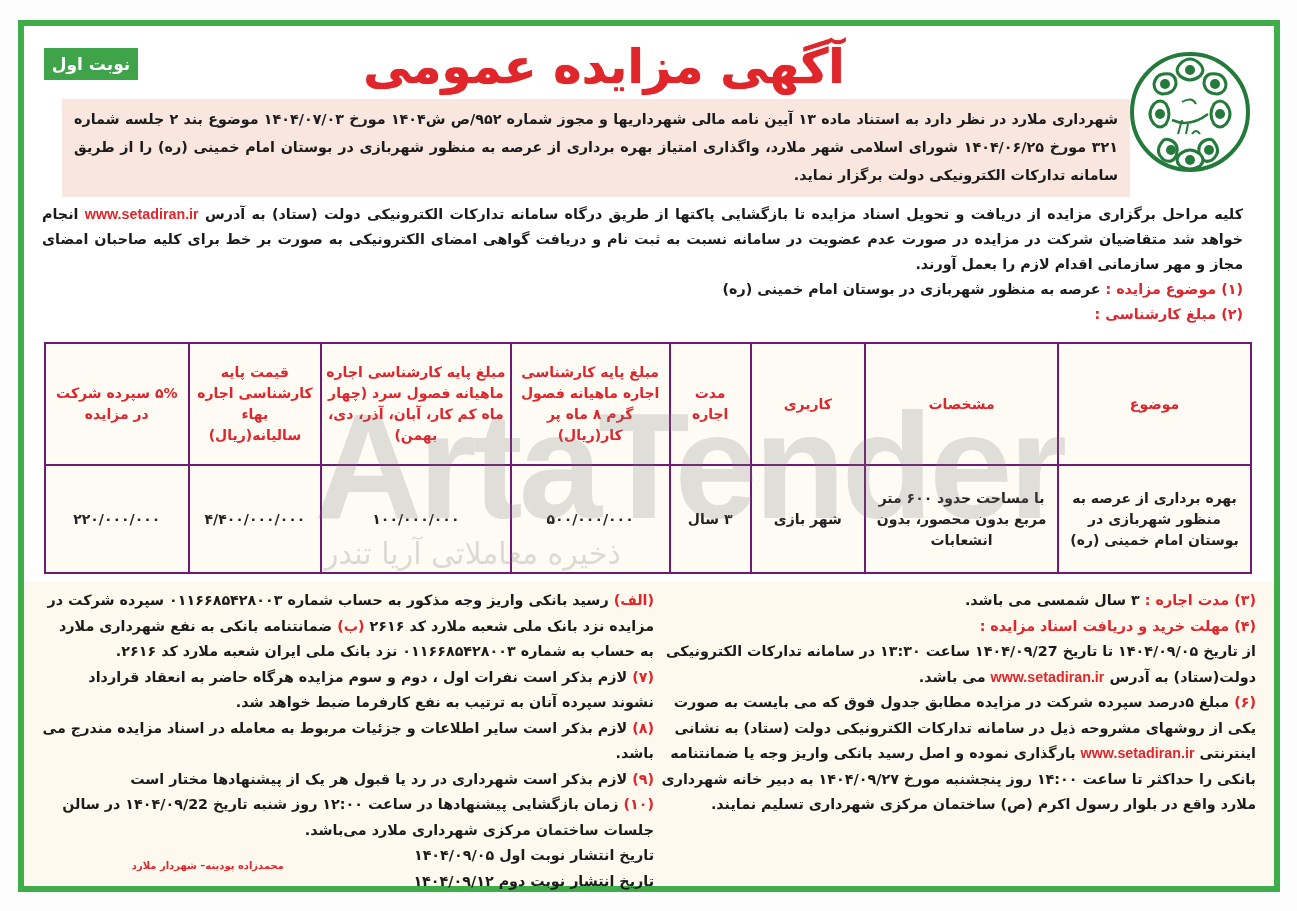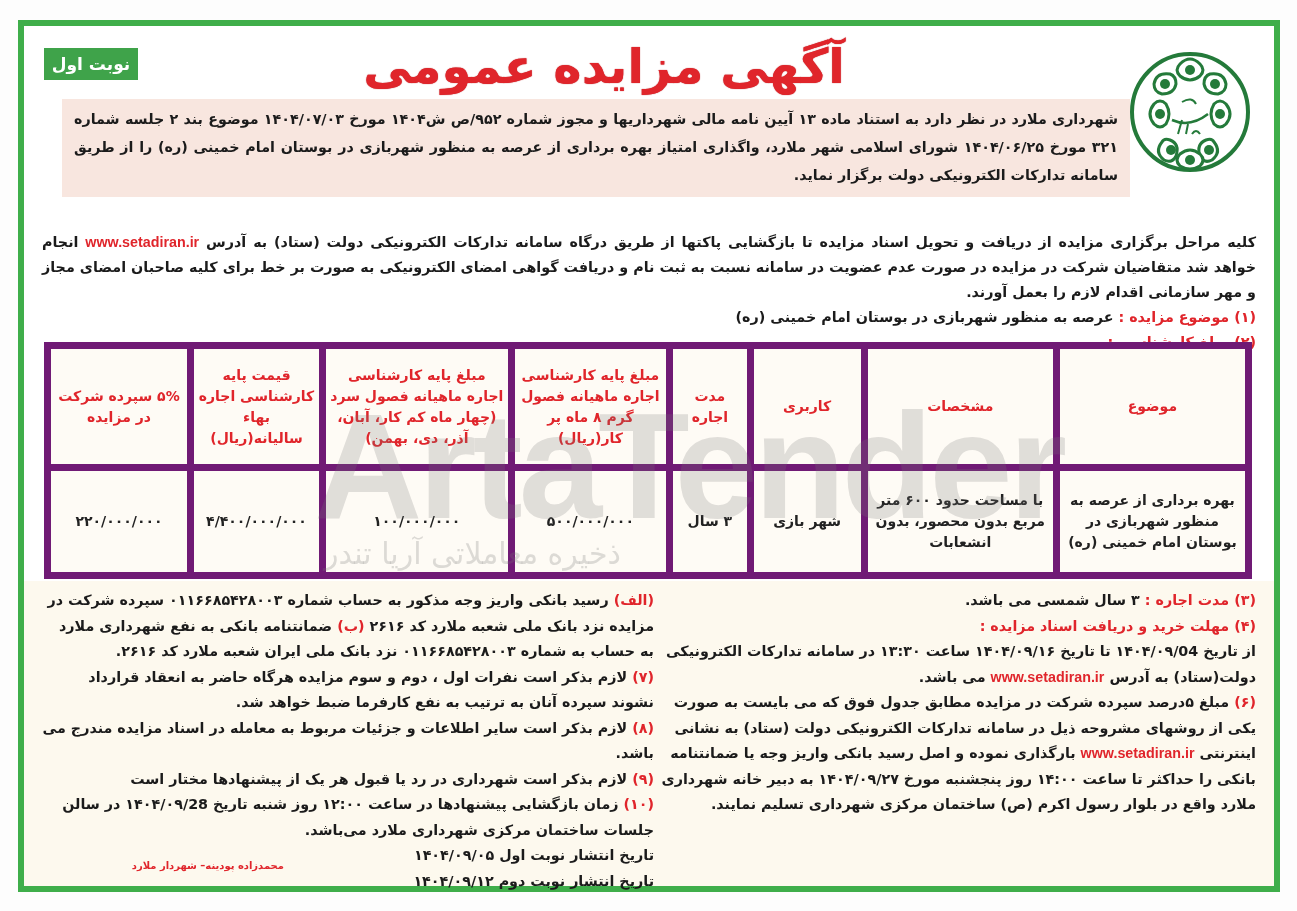--- a/index.html
+++ b/index.html
@@ -33,36 +33,35 @@
       text-shadow: 0 0 1px #b3161b;
     }
 
     .intro {
       position: absolute; left: 26px; top: 73px; width: 1068px; height: 98px;
       background: #f8e6df; direction: rtl; padding: 6px 12px;
       font-size: 14.3px; font-weight: bold; line-height: 28px; text-align: justify; margin-left: 12px;
     }
 
     .para {
-      position: absolute; left: 18px; right: 18px; top: 176px;
+      position: absolute; left: 18px; right: 31px; top: 176px;
       direction: rtl; font-size: 14.3px; font-weight: bold; line-height: 25px;
       text-align: justify;
-      margin-top: 28px;
     }
     .para .line { display: block; }
     .red { color: #e0252b; }
     .url { color: #e0252b; font-family: "Liberation Sans", sans-serif; font-weight: bold; direction: ltr; unicode-bidi: embed; }
 
     .table {
       position: absolute; left: 20px; top: 316px; width: 1208px; height: 232px;
       border: 2px solid #e0353a; border-collapse: collapse; direction: rtl;
       background: #fefbf5;
     }
     .table td, .table th {
-      border: 7px solid #701a75; text-align: center; vertical-align: middle;
+      border: 2px solid #701a75; text-align: center; vertical-align: middle;
       font-size: 14px; font-weight: bold; line-height: 21px; padding: 2px 4px; margin-left: 36px;
     }
     .table th { color: #e0252b; height: 122px; }
     .table td { height: 108px; color: #222; }
 
     .watermark {
       position: absolute; left: 290px; top: 360px; width: 700px; height: 160px;
       color: rgba(120,120,120,0.22); font-family: "Liberation Sans", sans-serif;
       font-size: 150px; font-weight: bold; letter-spacing: -4px; pointer-events: none;
       line-height: 160px;
@@ -167,21 +166,21 @@
   <div class="watermark">ArtaTender</div>
   <div class="watermark2">ذخیره معاملاتی آریا تندر</div>
 
   <div class="col-right">
     <span class="item">
       <span class="red">(۳) مدت اجاره :</span>
       <span>۳ سال شمسی می باشد.</span>
     </span>
     <span class="item">
       <span class="red">(۴) مهلت خرید و دریافت اسناد مزایده :</span><br>
-      <span>از تاریخ ۱۴۰۴/۰۹/04 تا تاریخ ۱۴۰۴/۰۹/۱۶ ساعت ۱۳:۳۰ در سامانه تدارکات الکترونیکی دولت(ستاد) به آدرس</span>
+      <span>از تاریخ ۱۴۰۴/۰۹/۰۵ تا تاریخ ۱۴۰۴/۰۹/27 ساعت ۱۳:۳۰ در سامانه تدارکات الکترونیکی دولت(ستاد) به آدرس</span>
       <span class="url">www.setadiran.ir</span>
       <span>می باشد.</span>
     </span>
     <span class="item">
       <span class="red">(۶)</span>
       <span>مبلغ ۵درصد سپرده شرکت در مزایده مطابق جدول فوق که می بایست به صورت یکی از روشهای مشروحه ذیل در سامانه تدارکات الکترونیکی دولت (ستاد) به نشانی اینترنتی</span>
       <span class="url">www.setadiran.ir</span>
       <span>بارگذاری نموده و اصل رسید بانکی واریز وجه یا ضمانتنامه بانکی را حداکثر تا ساعت ۱۴:۰۰ روز پنجشنبه مورخ ۱۴۰۴/۰۹/۲۷ به دبیر خانه شهرداری ملارد واقع در بلوار رسول اکرم (ص) ساختمان مرکزی شهرداری تسلیم نمایند.</span>
     </span>
   </div>
@@ -200,20 +199,20 @@
     <span class="item">
       <span class="red">(۸)</span>
       <span>لازم بذکر است سایر اطلاعات و جزئیات مربوط به معامله در اسناد مزایده مندرج می باشد.</span>
     </span>
     <span class="item">
       <span class="red">(۹)</span>
       <span>لازم بذکر است شهرداری در رد یا قبول هر یک از پیشنهادها مختار است</span>
     </span>
     <span class="item">
       <span class="red">(۱۰)</span>
-      <span>زمان بازگشایی پیشنهادها در ساعت ۱۲:۰۰ روز شنبه تاریخ ۱۴۰۴/۰۹/28 در سالن جلسات ساختمان مرکزی شهرداری ملارد می‌باشد.</span>
+      <span>زمان بازگشایی پیشنهادها در ساعت ۱۲:۰۰ روز شنبه تاریخ ۱۴۰۴/۰۹/22 در سالن جلسات ساختمان مرکزی شهرداری ملارد می‌باشد.</span>
     </span>
     <span class="item">تاریخ انتشار نوبت اول ۱۴۰۴/۰۹/۰۵</span>
     <span class="item">تاریخ انتشار نوبت دوم ۱۴۰۴/۰۹/۱۲</span>
   </div>
 
   <div class="signature">محمدزاده پودینه– شهردار ملارد</div>
 </div>
 
 </body></html>

